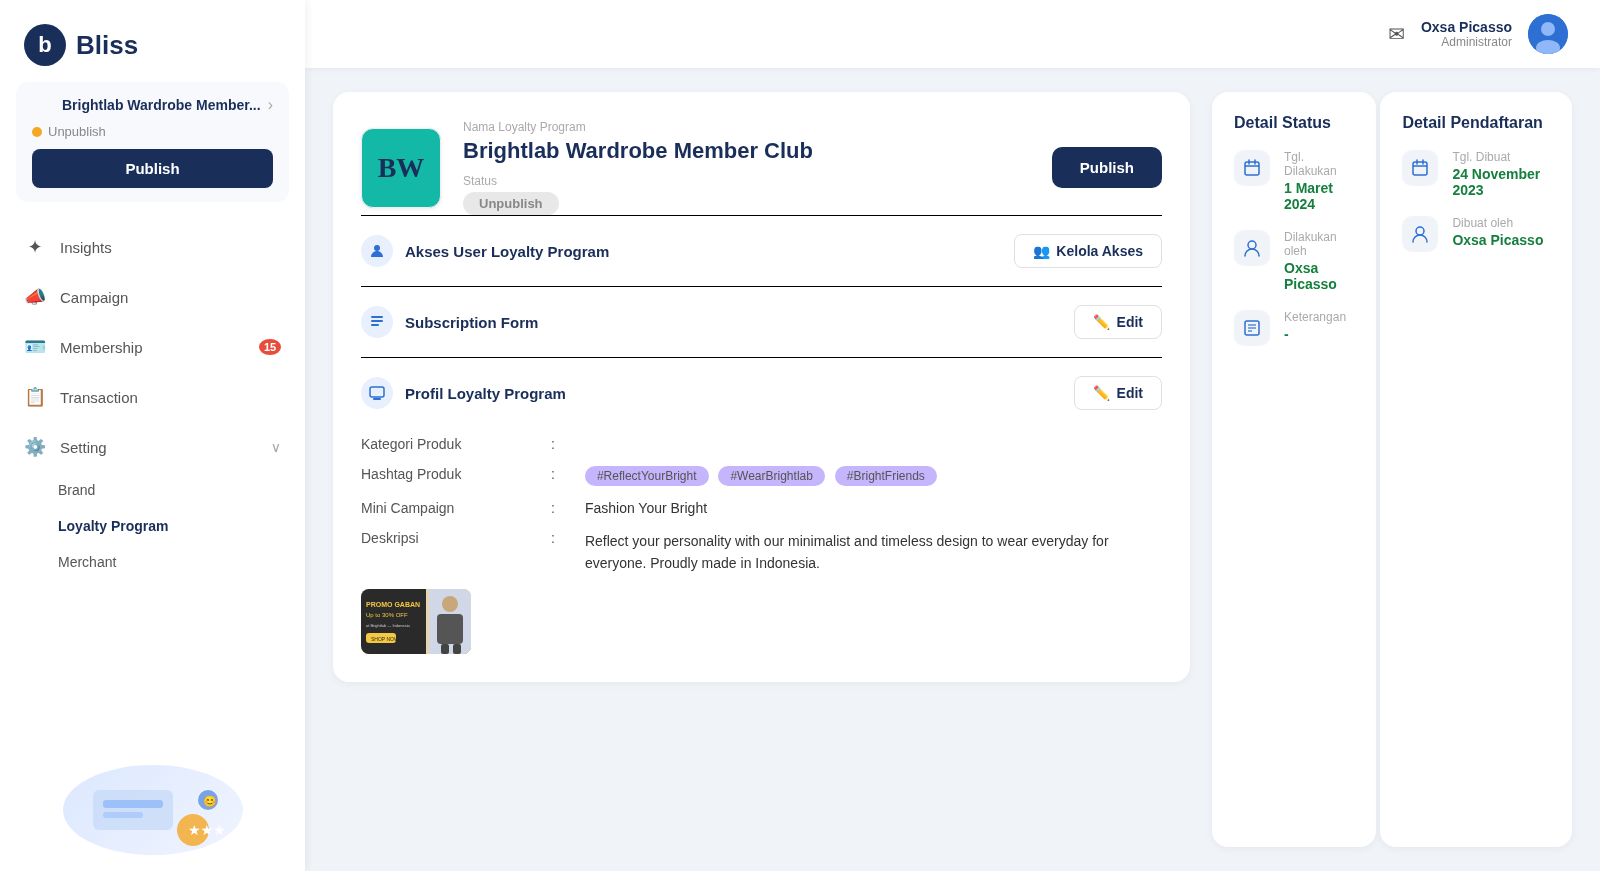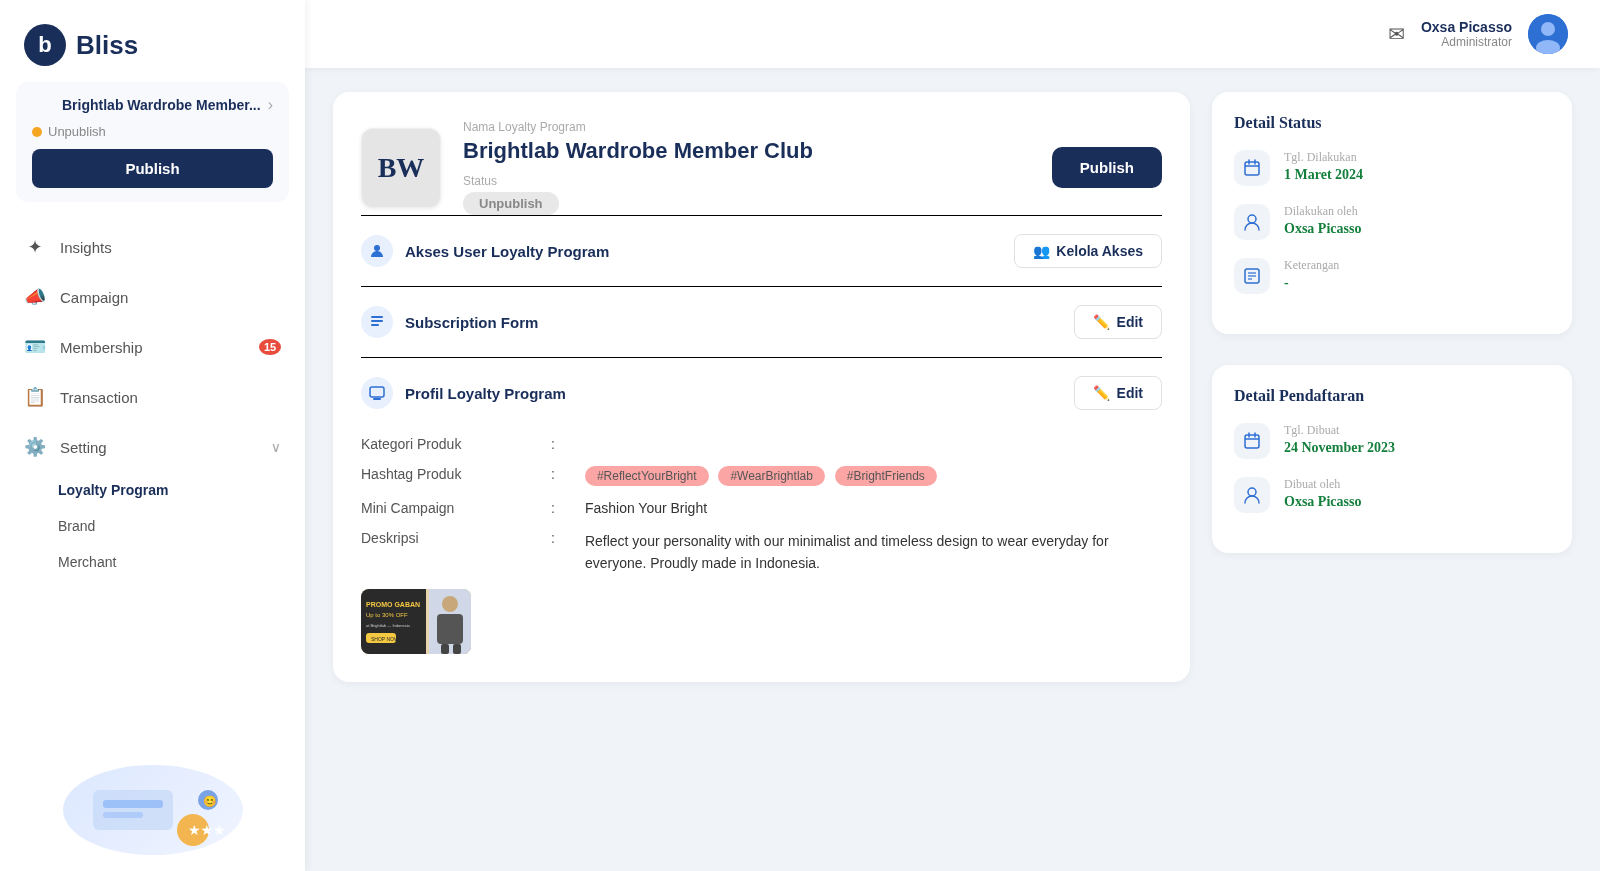--- a/index.html
+++ b/index.html
@@ -243,21 +243,21 @@
     
     .lp-header {
       display: flex;
       align-items: center;
       gap: 22px;
     }
     .lp-logo-wrap {
       width: 80px;
       height: 80px;
       border-radius: 12px;
-      background: #e5e5e5;
+      background: #14b8a6;
       border: 1px solid #eee;
       display: flex;
       align-items: center;
       justify-content: center;
       font-size: 28px;
       font-weight: 900;
       color: #1a2e5a;
       font-family: serif;
       flex-shrink: 0;
       box-shadow: 0 1px 4px rgba(0,0,0,0.08);
@@ -383,21 +383,21 @@
       padding: 3px 12px;
       font-size: 12px;
       margin-right: 6px;
       font-weight: 500;
     }
     .tag.fashion {
       background: #e8f0fe;
       color: #2e6fd4;
     }
     .tag.hashtag {
-      background: #fca5a5;
+      background: #c4b5fd;
       color: #555;
     }
 
     .banner-section {
       margin-top: 8px;
     }
     .banner-title {
       font-size: 14px;
       font-weight: 700;
       color: #333;
@@ -422,23 +422,22 @@
     .banner-img-1 {
       background: linear-gradient(135deg, #f5e0c0 0%, #e8c88a 50%, #2a2a2a 100%);
       position: relative;
     }
 
     
     .right-panel {
       width: 360px;
       min-width: 360px;
       display: flex;
-      flex-direction: column;
-      gap: 31px;
-      font-family: Liberation Serif, serif;
+      flex-direction: row;
+      gap: 4px;
     }
     .right-card {
       background: #fff;
       border-radius: 16px;
       padding: 22px 22px;
       box-shadow: 0 2px 8px rgba(0,0,0,0.05);
     }
     .right-card-title {
       font-size: 16px;
       font-weight: 800;
@@ -516,22 +515,22 @@
     </div>
     <div class="nav-item">
       <span class="nav-icon">📋</span>
       <span>Transaction</span>
     </div>
     <div class="nav-item">
       <span class="nav-icon">⚙️</span>
       <span>Setting</span>
       <span class="nav-arrow">∨</span>
     </div>
+    <div class="nav-sub-item">Brand</div>
     <div class="nav-sub-item active">Loyalty Program</div>
-    <div class="nav-sub-item">Brand</div>
     <div class="nav-sub-item">Merchant</div>
   </nav>
 
   <div class="sidebar-bottom">
     <div class="sidebar-illustration">
 
       <svg width="160" height="80" viewBox="0 0 160 80">
         <rect x="20" y="20" width="80" height="40" rx="6" fill="#c5d8f8" opacity="0.7"></rect>
         <rect x="30" y="30" width="60" height="8" rx="3" fill="#90b8f8" opacity="0.8"></rect>
         <rect x="30" y="42" width="40" height="6" rx="3" fill="#90b8f8" opacity="0.5"></rect>

